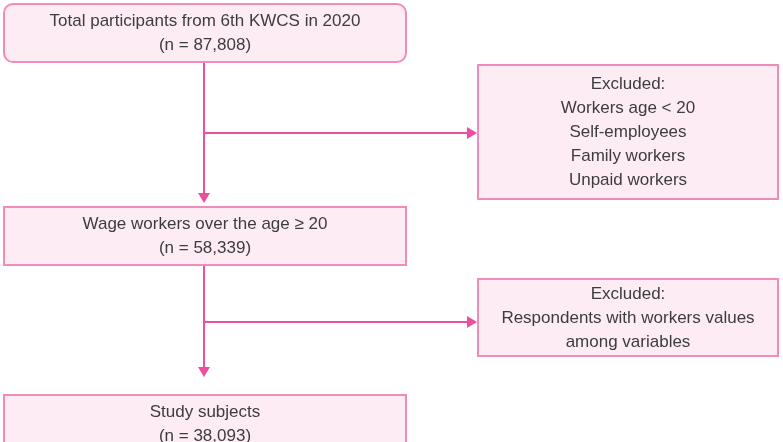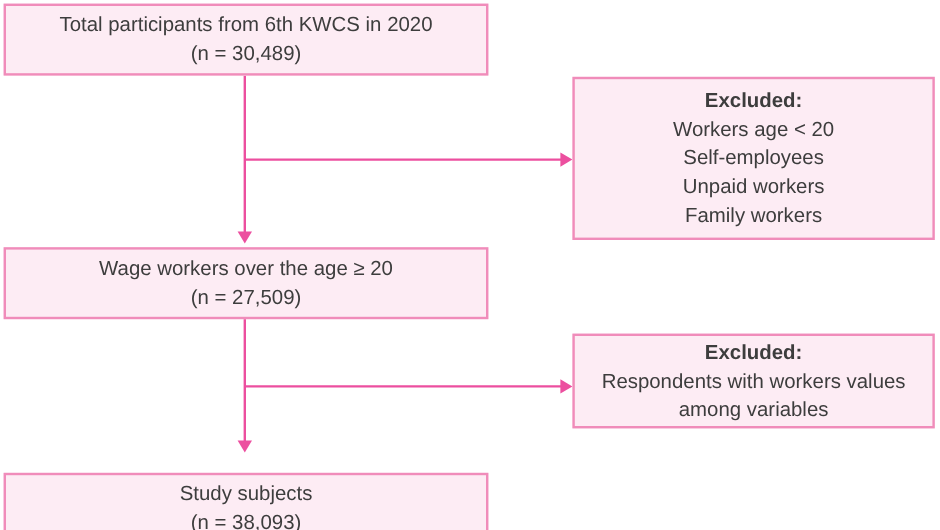--- a/index.html
+++ b/index.html
@@ -41,22 +41,22 @@
     border: 2px solid var(--box-border);
     color: var(--text);
     display: flex;
     flex-direction: column;
     align-items: center;
     justify-content: center;
     text-align: center;
     font-size: 17px;
     line-height: 24px;
   }
-  .box .bold { font-weight: bold; }
-  #box-total    { left: 3px;   top: 3px;   width: 404px; height: 60px; }
+  .box .bold { font-weight: normal; }
+  #box-total    { left: 3px;   top: 3px;   width: 404px; height: 60px; border-radius: 10px; }
   #box-wage     { left: 3px;   top: 206px; width: 404px; height: 60px; }
   #box-study    { left: 3px;   top: 394px; width: 404px; height: 60px; }
   #box-excl1    { left: 477px; top: 64px;  width: 302px; height: 136px; }
   #box-excl2    { left: 477px; top: 278px; width: 302px; height: 79px; padding: 0 14px; }
 </style>
 </head>
 <body>
 
 <div class="figure">
 
@@ -70,34 +70,34 @@
 
     <line x1="204" y1="263" x2="204" y2="369"></line>
     <polygon points="198,367 210,367 204,377"></polygon>
 
     <line x1="204" y1="322" x2="468" y2="322"></line>
     <polygon points="467,316 467,328 477,322"></polygon>
   </svg>
 
   <div class="box" id="box-total">
     <div>Total participants from 6th KWCS in 2020</div>
-    <div>(n = 30,489)</div>
+    <div>(n = 87,808)</div>
   </div>
 
   <div class="box" id="box-excl1">
     <div class="bold">Excluded:</div>
     <div>Workers age &lt; 20</div>
     <div>Self-employees</div>
+    <div>Family workers</div>
     <div>Unpaid workers</div>
-    <div>Family workers</div>
   </div>
 
   <div class="box" id="box-wage">
     <div>Wage workers over the age ≥ 20</div>
-    <div>(n = 27,509)</div>
+    <div>(n = 58,339)</div>
   </div>
 
   <div class="box" id="box-excl2">
     <div class="bold">Excluded:</div>
     <div>Respondents with workers values among variables</div>
   </div>
 
   <div class="box" id="box-study">
     <div>Study subjects</div>
     <div>(n = 38,093)</div>

